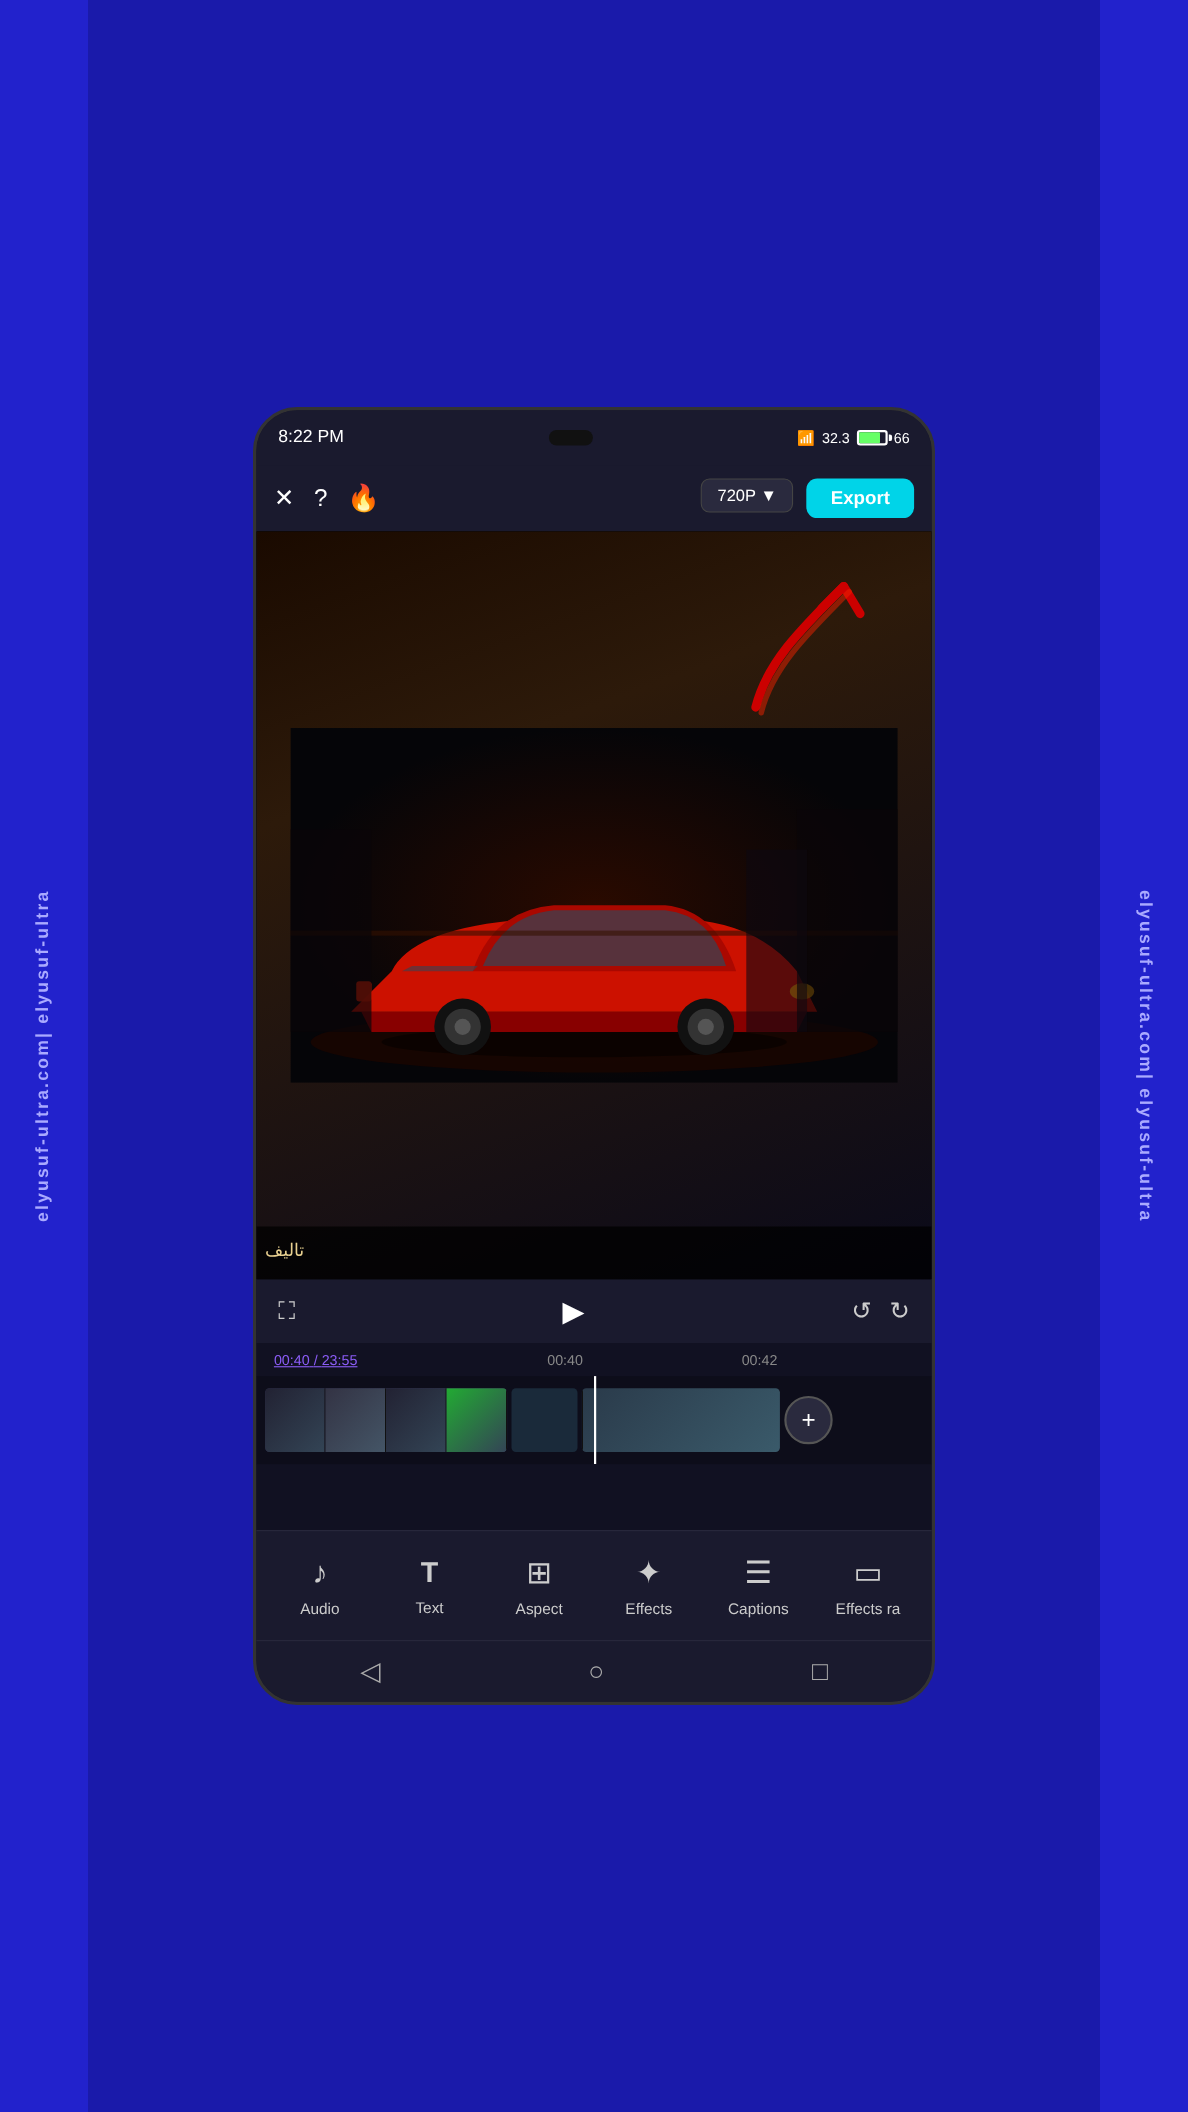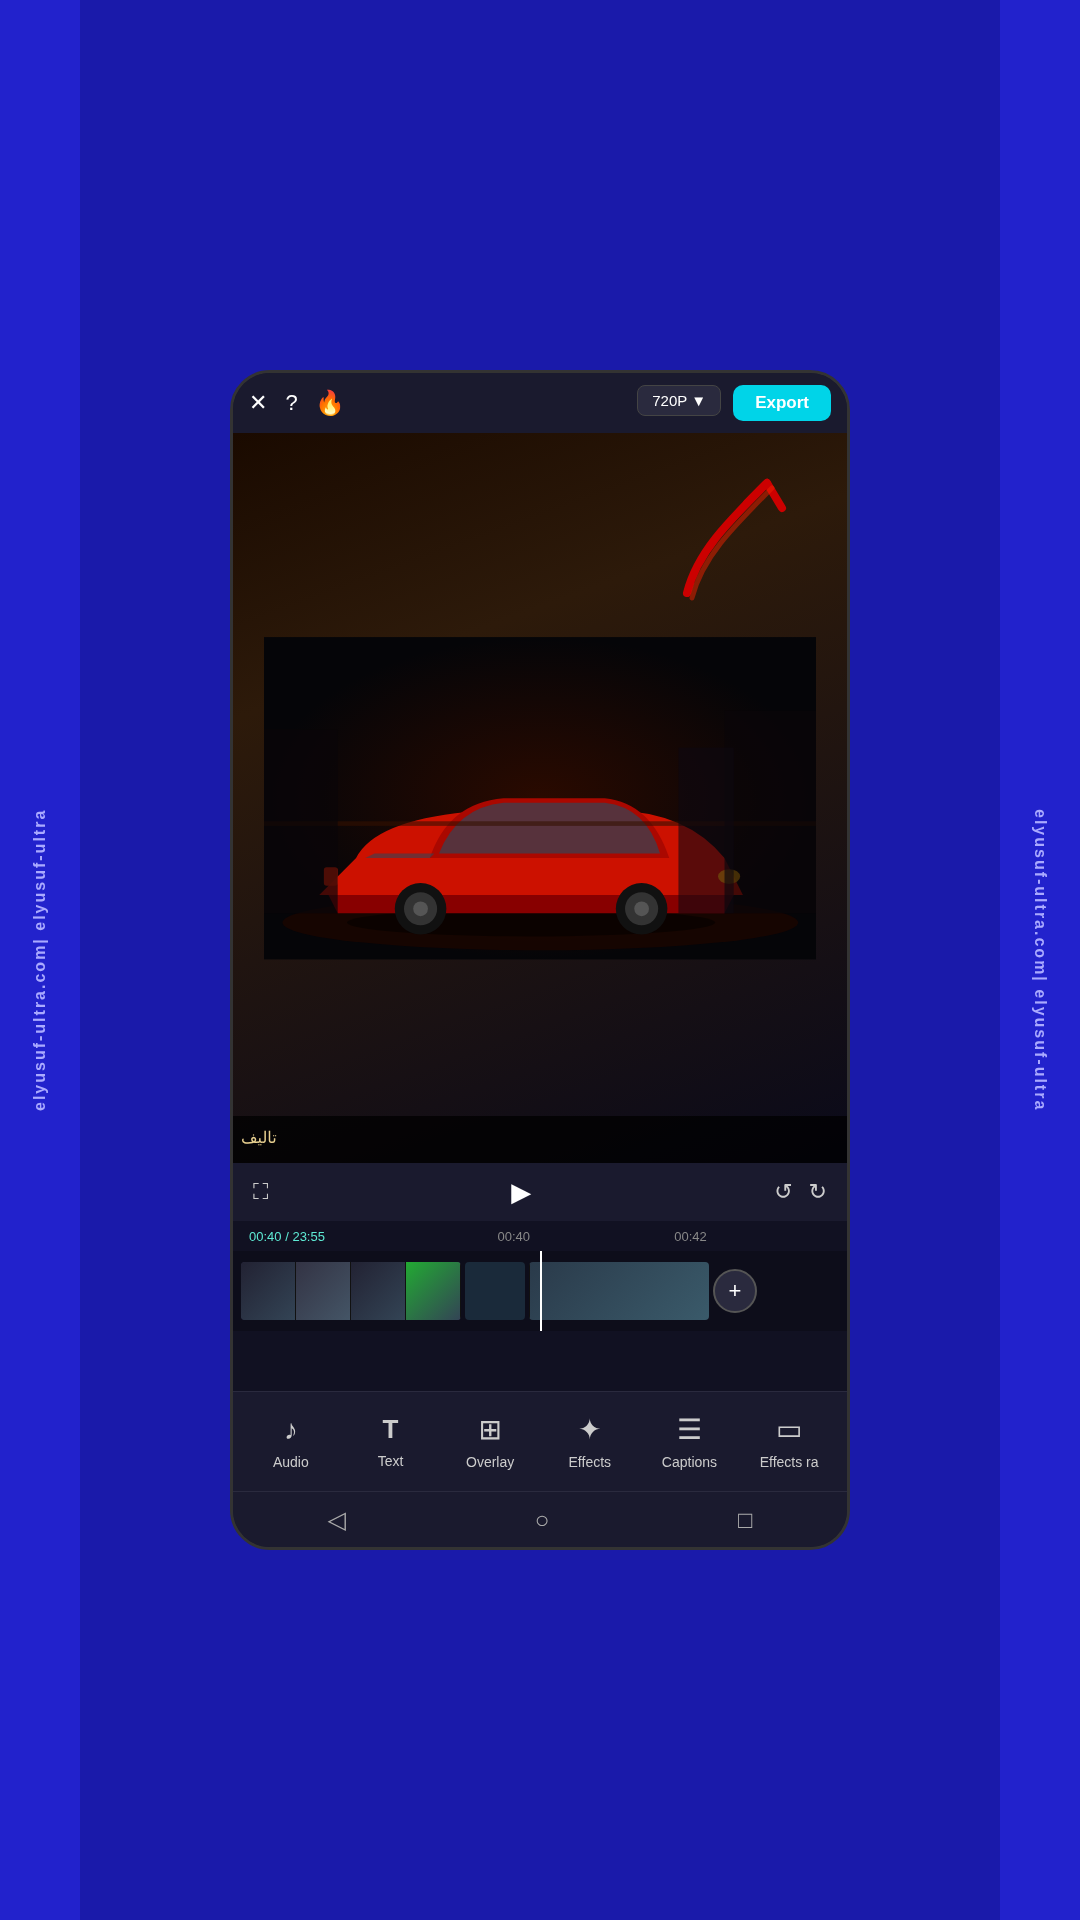--- a/index.html
+++ b/index.html
@@ -270,24 +270,25 @@
       position: relative;
       overflow: hidden;
     }
     .time-label {
       color: #888;
       font-size: 13px;
       flex: 1;
       text-align: center;
     }
     .time-current {
-      color: #5eead4;
+      color: #8b5cf6;
       font-size: 13px;
       position: absolute;
       left: 16px;
+      text-decoration: underline;
     }
 
     .timeline-strip {
       height: 80px;
       background: #0d0d1a;
       position: relative;
       overflow: hidden;
     }
     .timeline-track {
       position: absolute;
@@ -418,20 +419,32 @@
 
 <div class="watermark-left">
   <span class="watermark-text">elyusuf-ultra.com| elyusuf-ultra</span>
 </div>
 <div class="watermark-right">
   <span class="watermark-text">elyusuf-ultra.com| elyusuf-ultra</span>
 </div>
 
 <div class="phone">
 
+  <div class="status-bar">
+    <span class="status-time">8:22 PM</span>
+    <div class="status-center"></div>
+    <div class="status-icons">
+      <span>📶</span>
+      <span>32.3</span>
+      <div class="battery-icon">
+        <div class="battery-fill"></div>
+      </div>
+      <span>66</span>
+    </div>
+  </div>
 
   <div class="toolbar">
     <div class="toolbar-left">
       <span class="toolbar-icon">✕</span>
       <span class="toolbar-icon">?</span>
       <span class="fire-icon">🔥</span>
     </div>
     <div class="toolbar-right">
       <button class="resolution-btn">
         <span>720P</span>
@@ -563,21 +576,21 @@
     <div class="tool-item">
       <span class="tool-icon">♪</span>
       <span class="tool-label">Audio</span>
     </div>
     <div class="tool-item">
       <span class="tool-icon" style="font-weight:bold; font-size:26px;">T</span>
       <span class="tool-label">Text</span>
     </div>
     <div class="tool-item">
       <span class="tool-icon">⊞</span>
-      <span class="tool-label">Overlay</span>
+      <span class="tool-label">Aspect</span>
     </div>
     <div class="tool-item">
       <span class="tool-icon">✦</span>
       <span class="tool-label">Effects</span>
     </div>
     <div class="tool-item">
       <span class="tool-icon">☰</span>
       <span class="tool-label">Captions</span>
     </div>
     <div class="tool-item">

